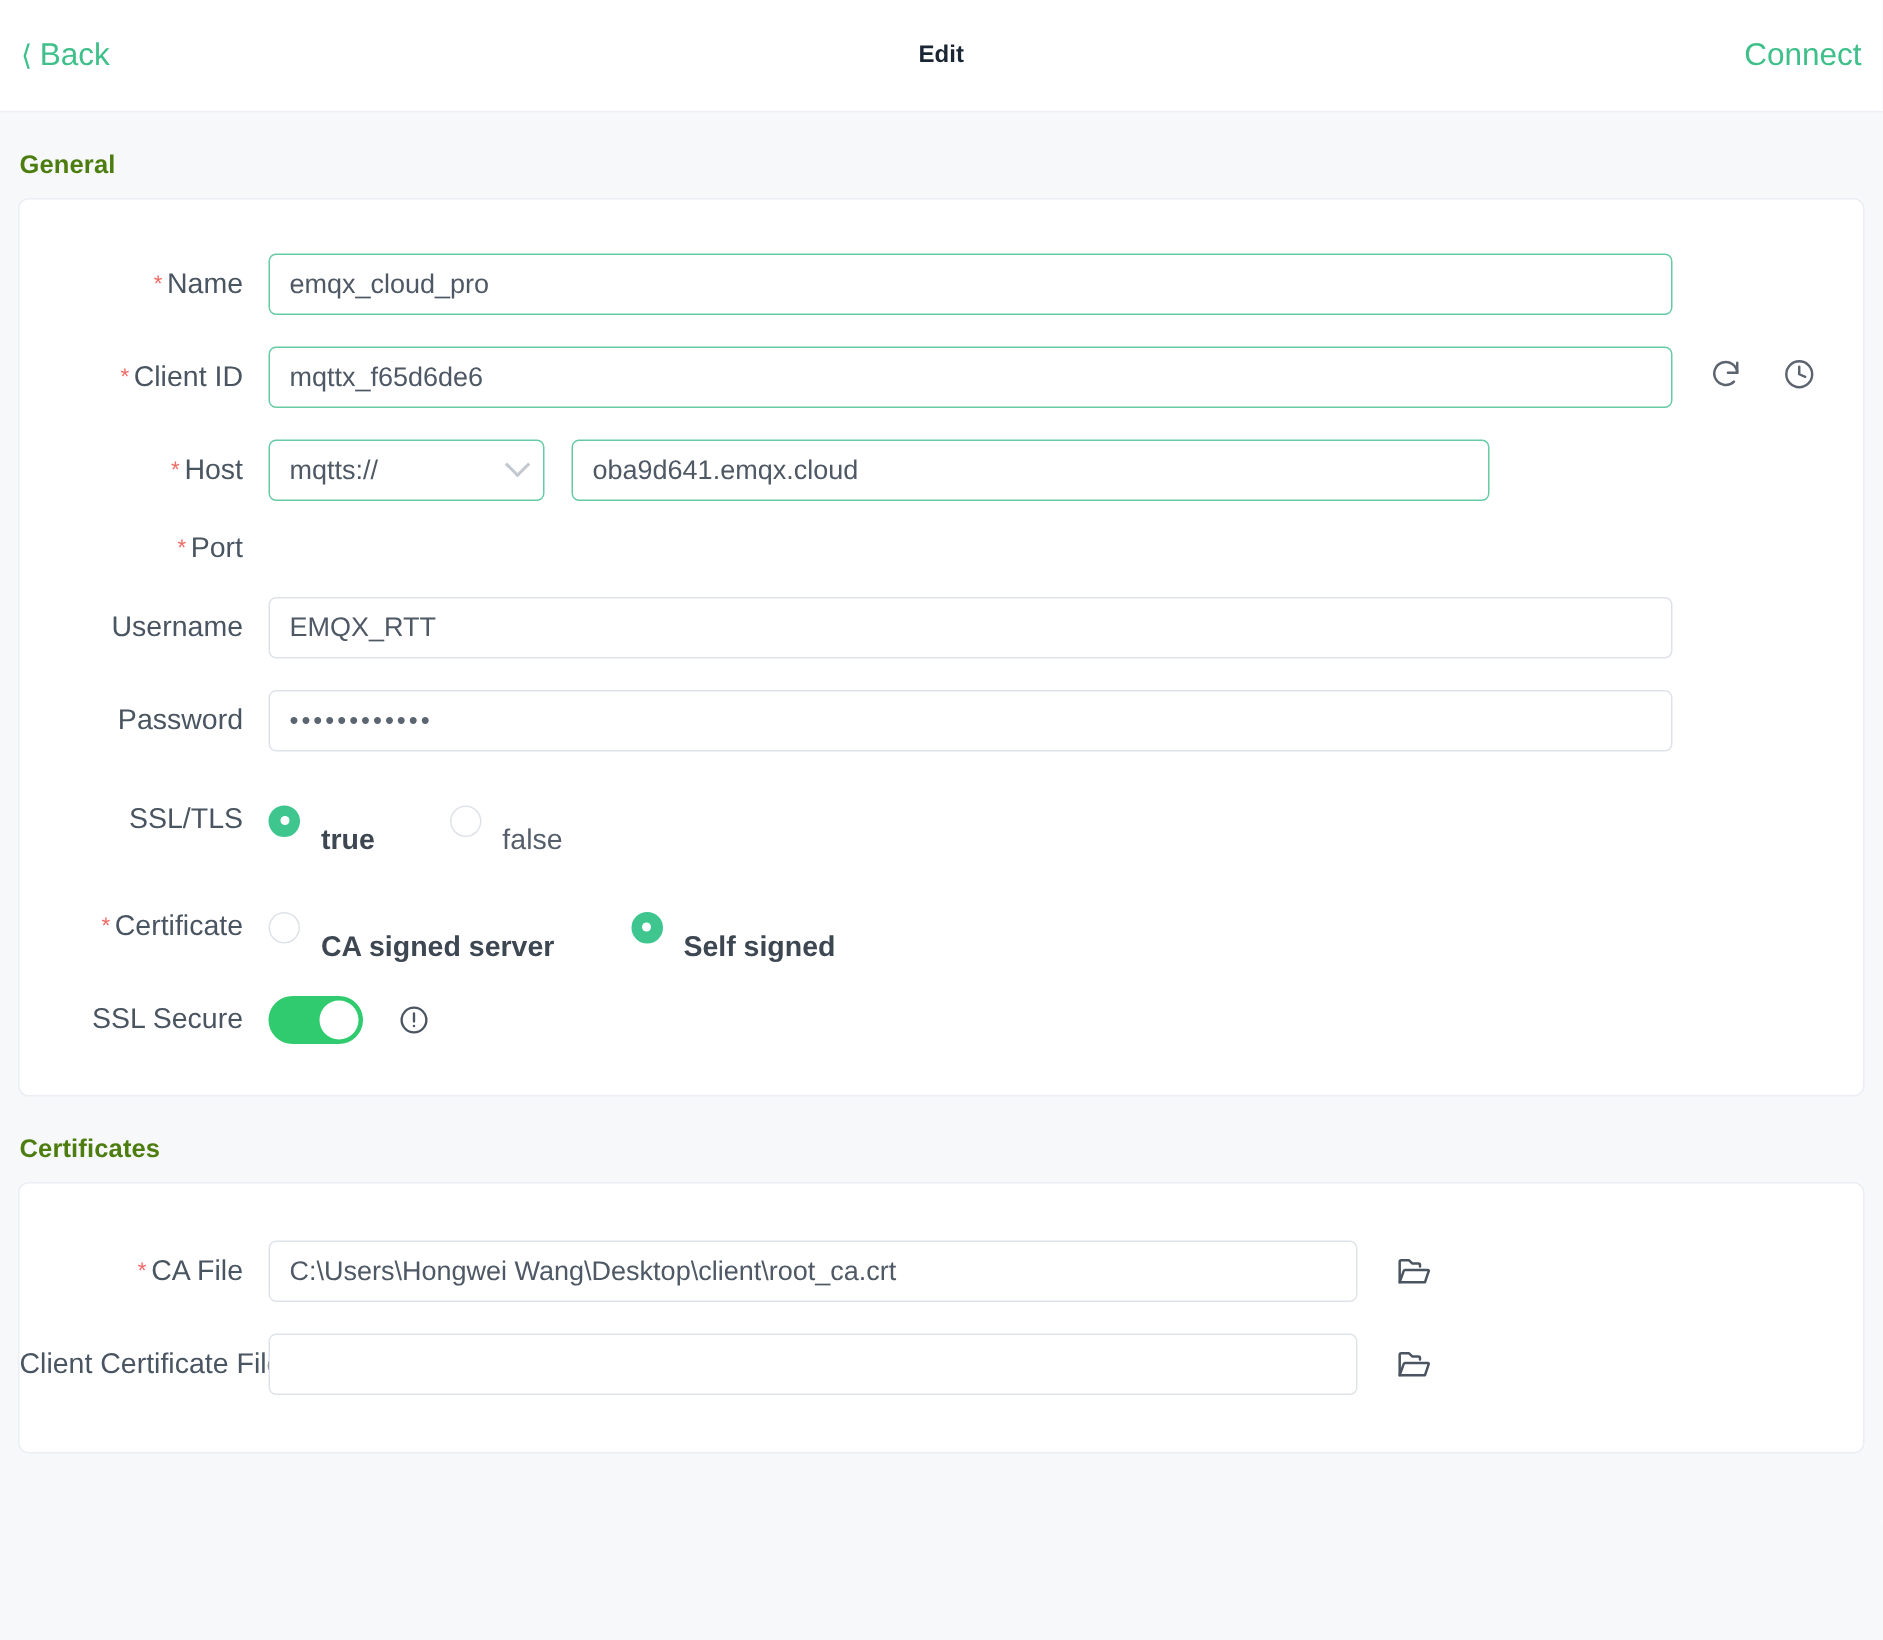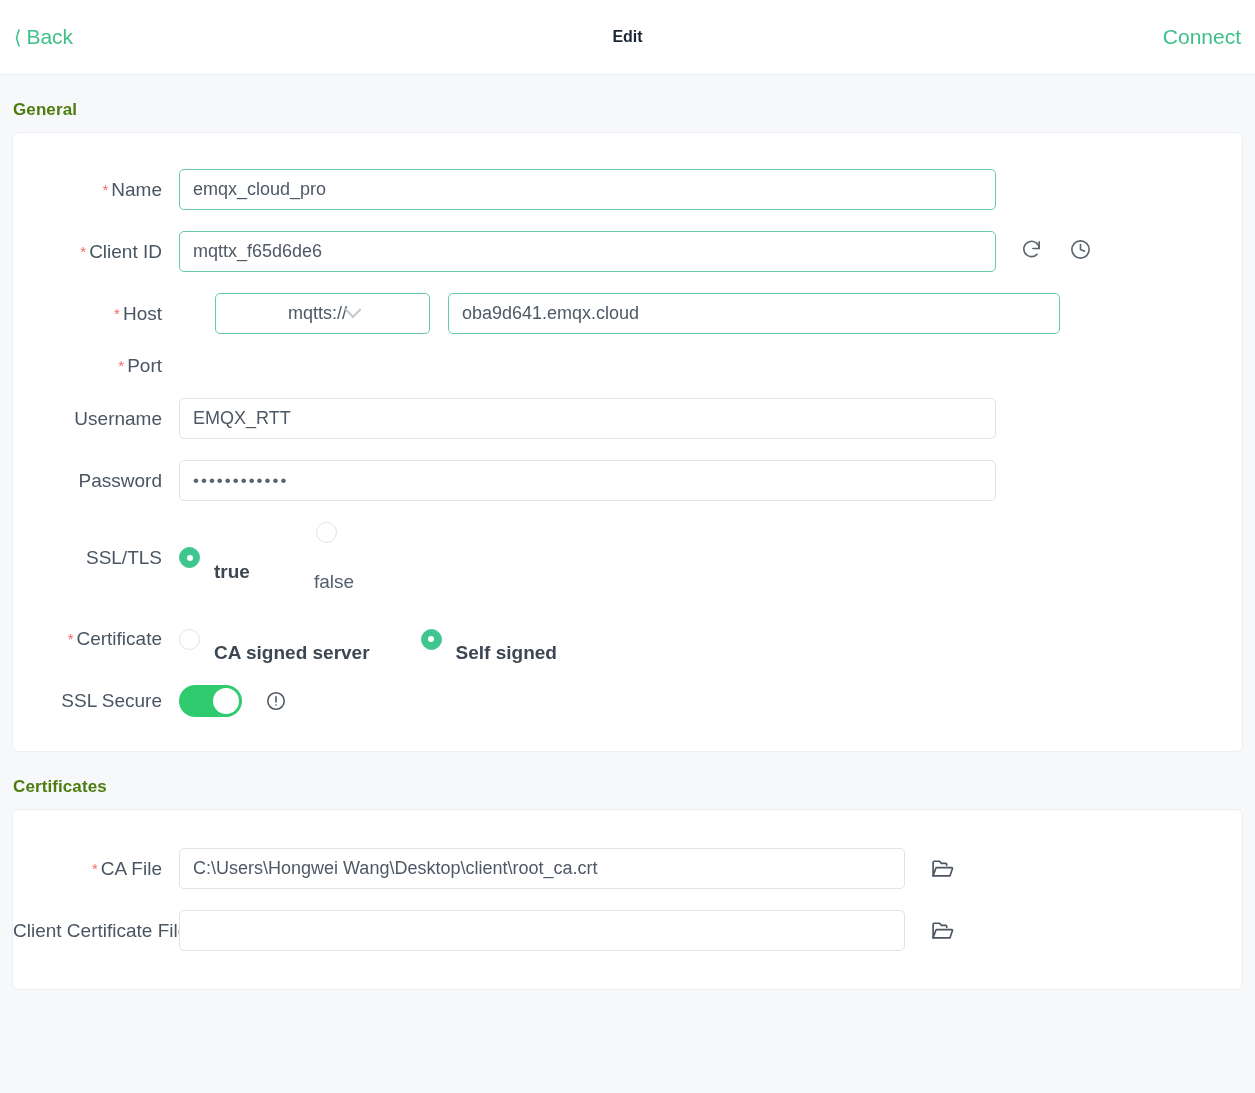--- a/index.html
+++ b/index.html
@@ -100,22 +100,22 @@
     border-radius: 5px;
     background: #fff;
     display: flex;
     align-items: center;
     padding: 0 13px;
     font-size: 18px;
     color: #4e5965;
     position: relative;
   }
   .input.green { border-color: #66cba4; }
-  .input.wide  { width: 817px; }
-  .w-host-sel  { width: 215px; justify-content: center; padding-right: 11px; margin-left: 36px; }
+  .input.wide  { width: 936px; }
+  .w-host-sel  { width: 184px; justify-content: space-between; padding-right: 11px; }
   .w-host-addr { width: 612px; margin-left: 18px; }
   .input.cert  { width: 726px; }
 
   .pwd-dots {
     letter-spacing: 2px;
     font-size: 17px;
     color: #5b6471;
     line-height: 1;
   }
 
@@ -195,21 +195,21 @@
     border-radius: 50%;
     background: #fff;
   }
   .radio-label {
     font-size: 19px;
     color: #555f6c;
     margin-left: 14px;
     margin-top: 28px;
   }
   .radio-label.sel { color: #3d4752; font-weight: bold; }
-  .gap-ssl  { margin-left: 50px; flex-direction: column; }
+  .gap-ssl  { margin-left: 50px; }
   .gap-cert { margin-left: 51px; }
 
   
   .toggle {
     width: 63px; height: 32px;
     border-radius: 16px;
     background: #2fcb6e;
     position: relative;
     cursor: pointer;
     flex: 0 0 auto;

